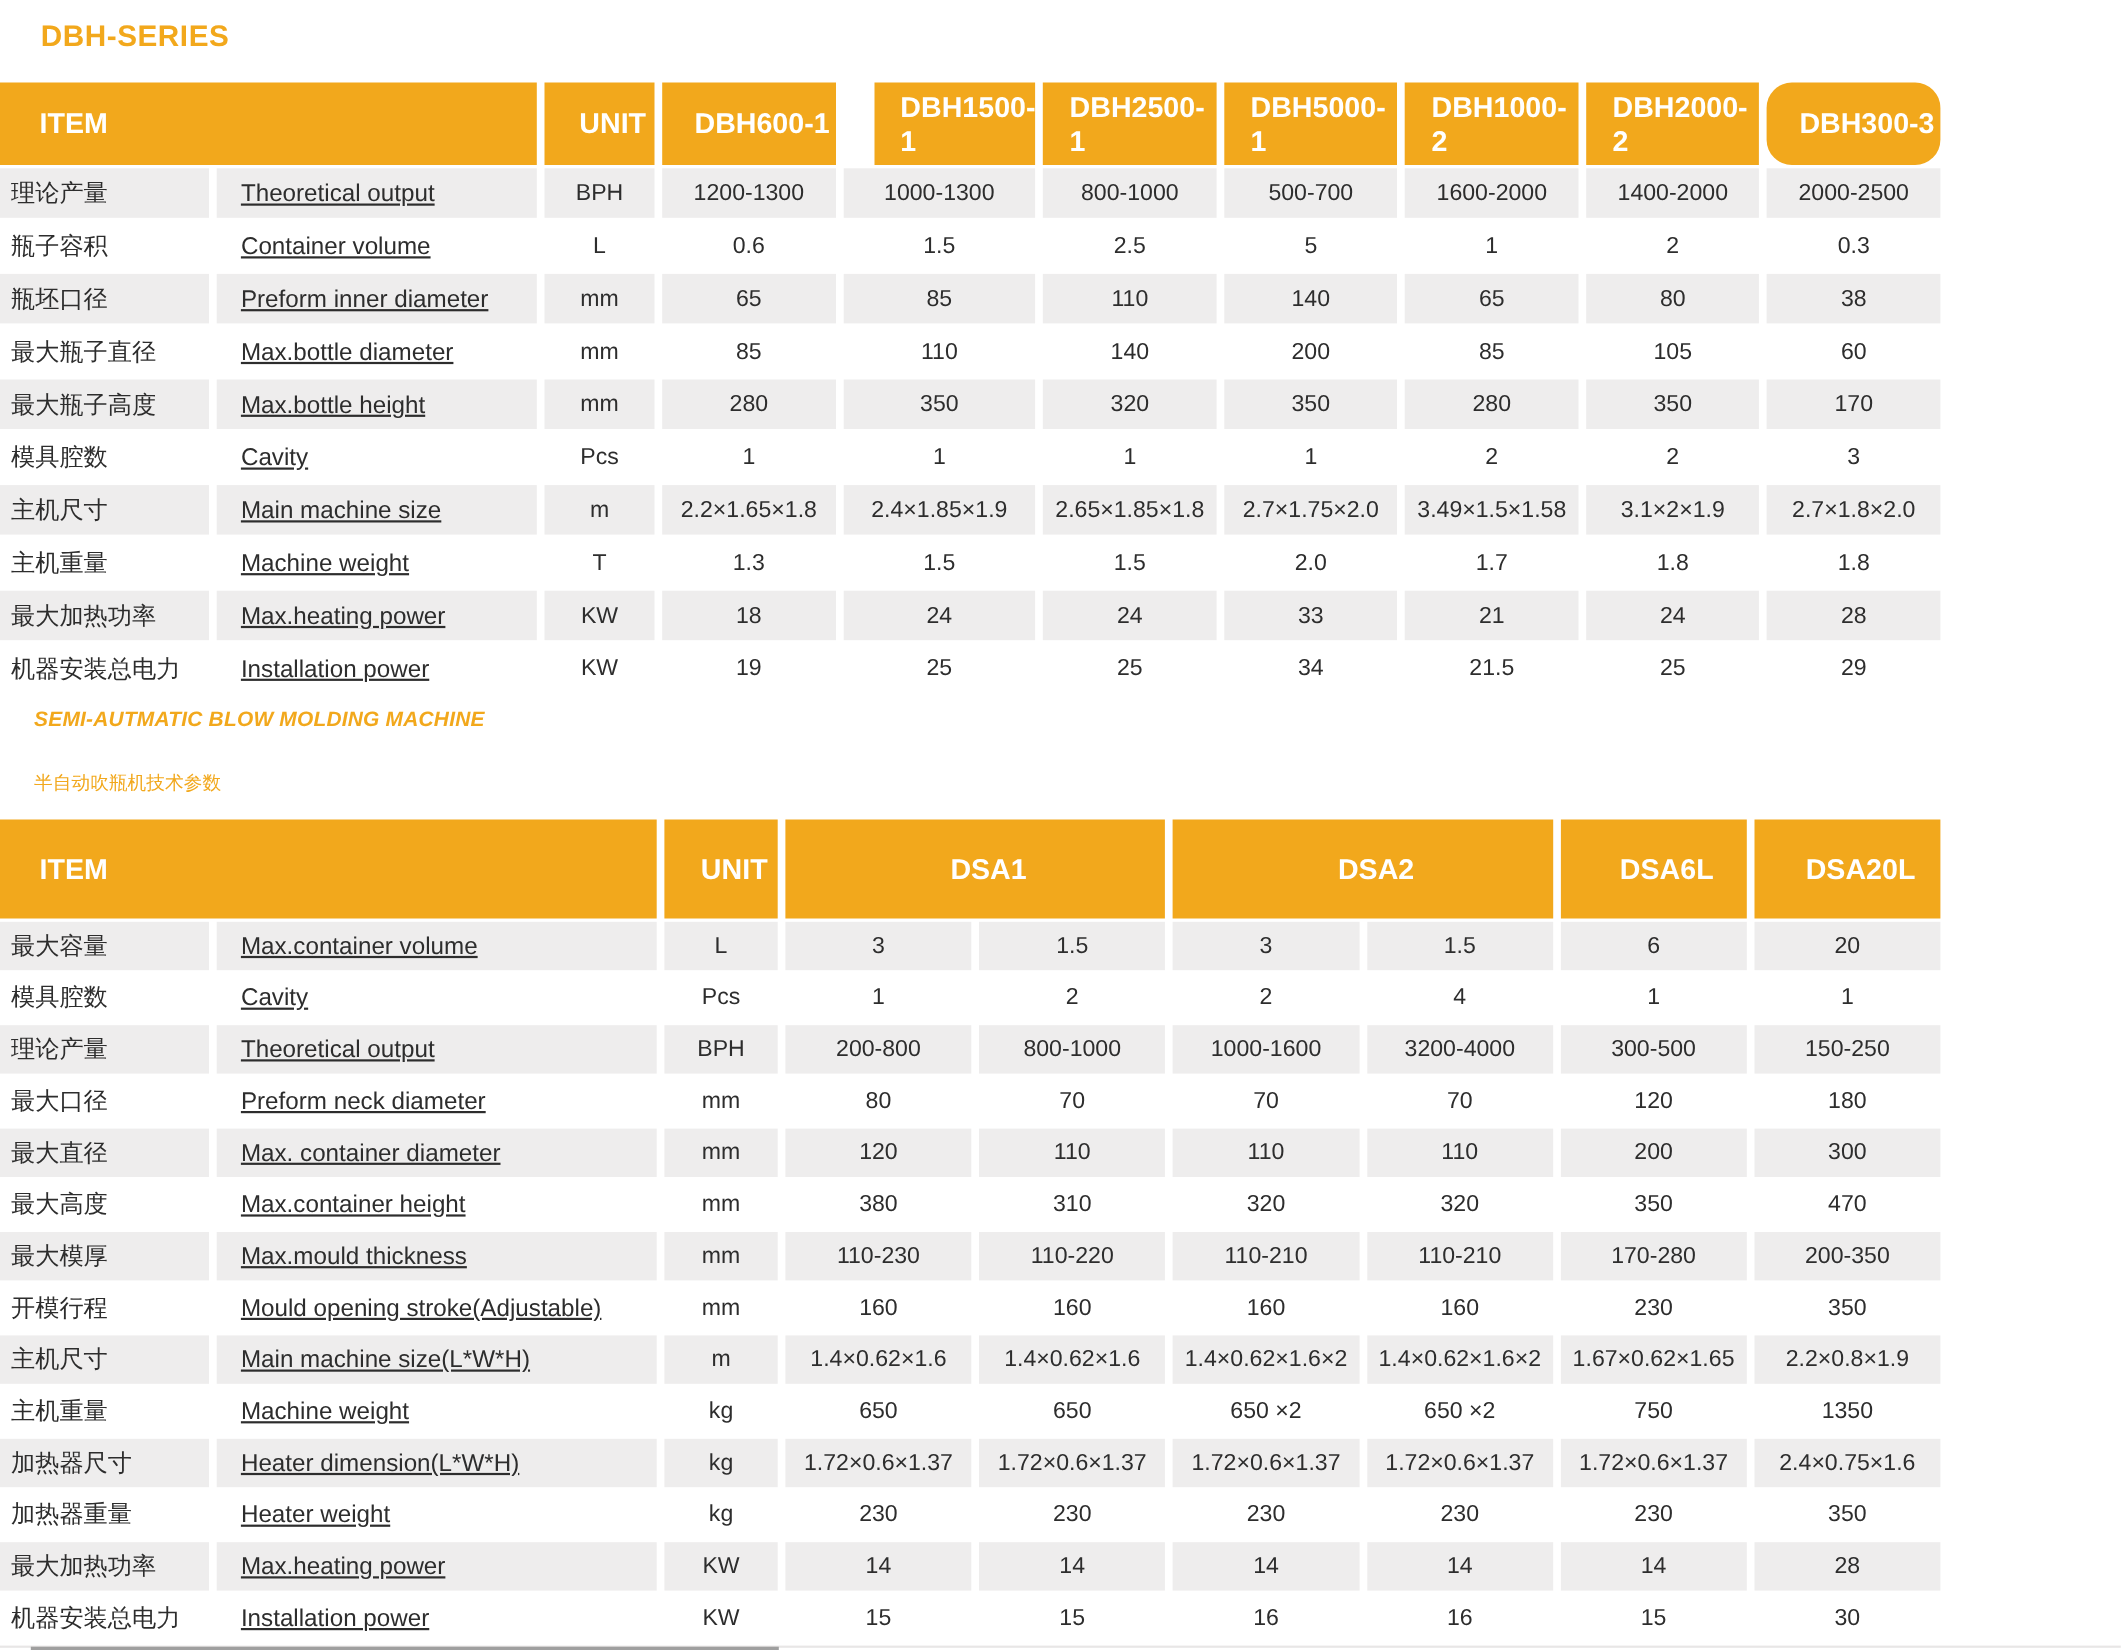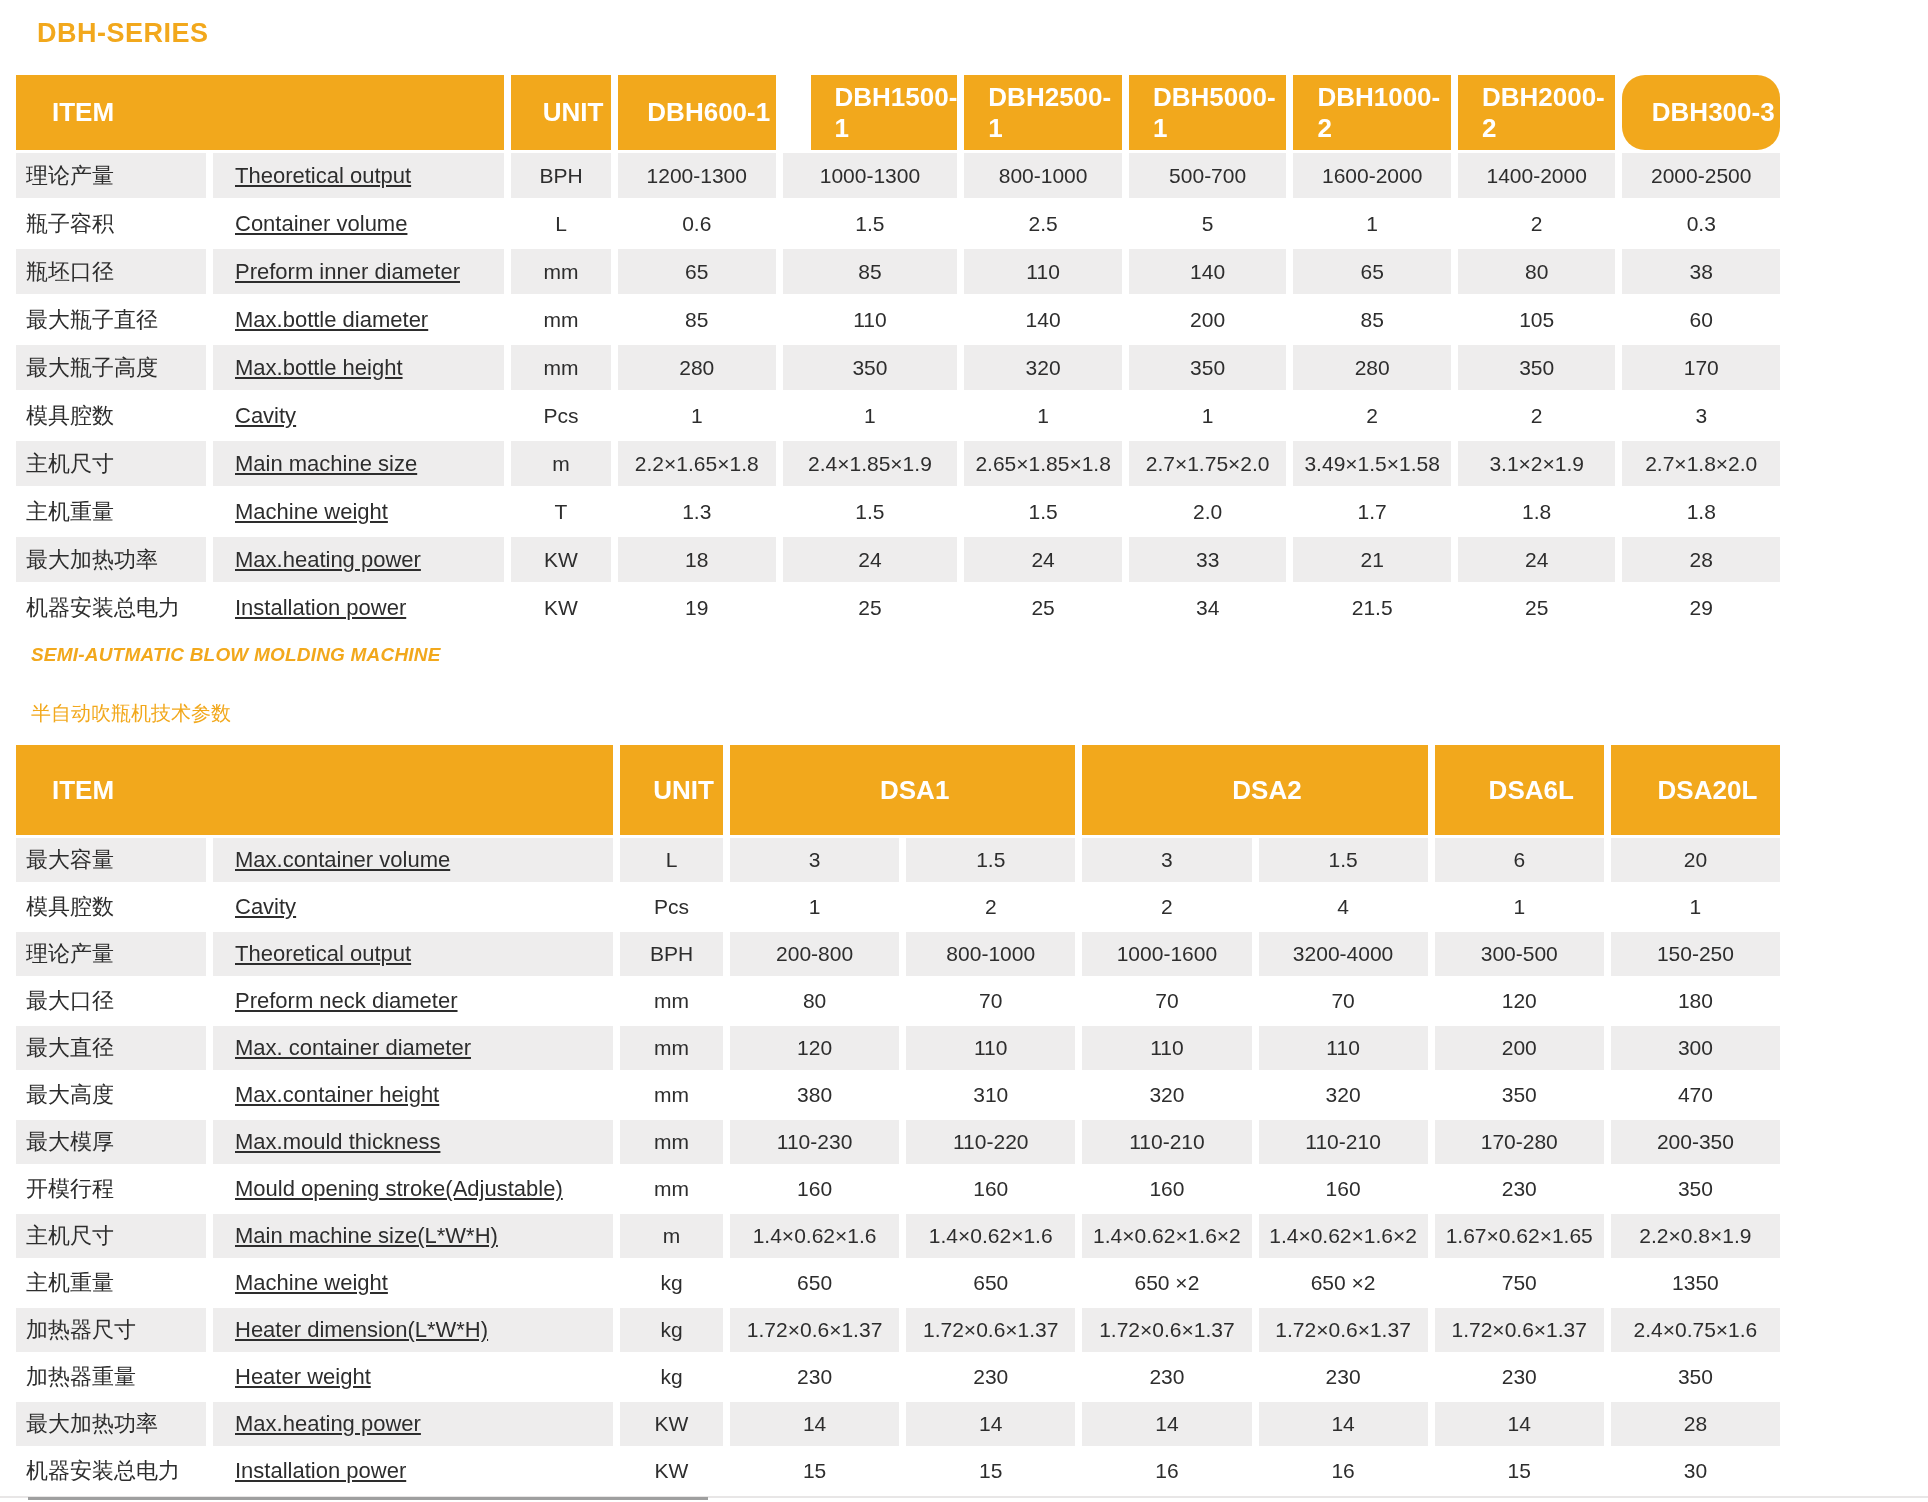--- a/index.html
+++ b/index.html
@@ -6,22 +6,22 @@
   body{
     width:1928px;height:1502px;position:relative;overflow:hidden;
     background:#ffffff;color:#2d2d2d;
     font-family:"Liberation Sans","DejaVu Sans",sans-serif;
   }
   .sec-title{
     position:absolute;font-weight:bold;color:#F2A81C;
   }
   #title1{left:37px;top:18px;font-size:27px;letter-spacing:.5px;}
   #title2{left:31px;top:644px;font-size:19px;letter-spacing:.2px;font-style:italic;}
-  #title2-cn{position:absolute;left:31px;top:700px;font-size:20px;color:#F2A81C;font-weight:normal;}
-  .grid{position:absolute;left:16px;width:1764px;display:grid;gap:3px 7px;}
+  #title2-cn{position:absolute;left:31px;top:700px;font-size:17px;color:#F2A81C;font-weight:normal;}
+  .grid{position:absolute;left:0;width:1764px;display:grid;gap:3px 7px;}
   #t1{top:75px;grid-template-columns:190px 291px 100px repeat(7,1fr);grid-template-rows:75px repeat(10,45px);}
   #t2{top:745px;grid-template-columns:190px 400px 103px repeat(6,1fr);grid-template-rows:90px repeat(14,44px);}
   .th{
     background:#F2A81C;color:#ffffff;font-weight:bold;font-size:26px;
     display:flex;align-items:center;justify-content:center;padding-left:24px;
   }
   .th.item{justify-content:flex-start;padding-left:36px;box-sizing:border-box;}
   .td{display:flex;align-items:center;justify-content:center;font-size:21px;}
   .td.cn{justify-content:flex-start;padding-left:10px;box-sizing:border-box;font-size:22px;}
   .td.en{justify-content:flex-start;padding-left:22px;box-sizing:border-box;font-size:22px;text-decoration:underline;}

